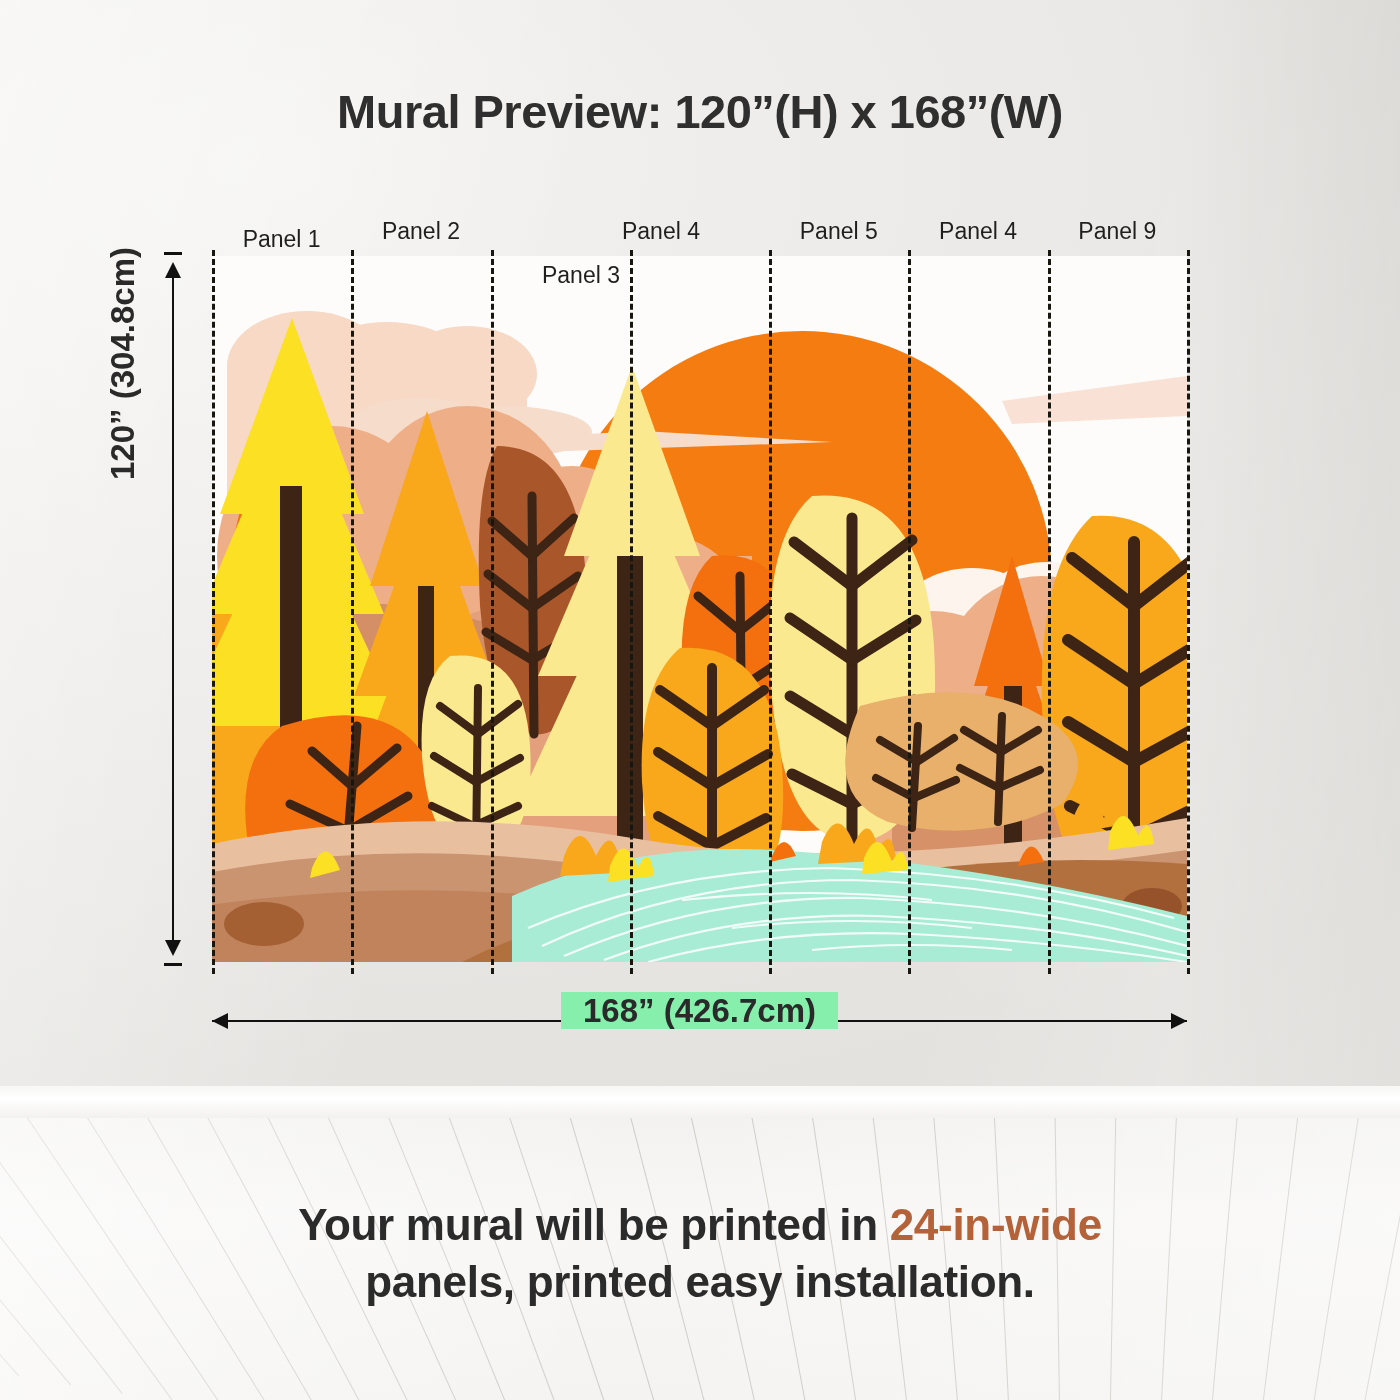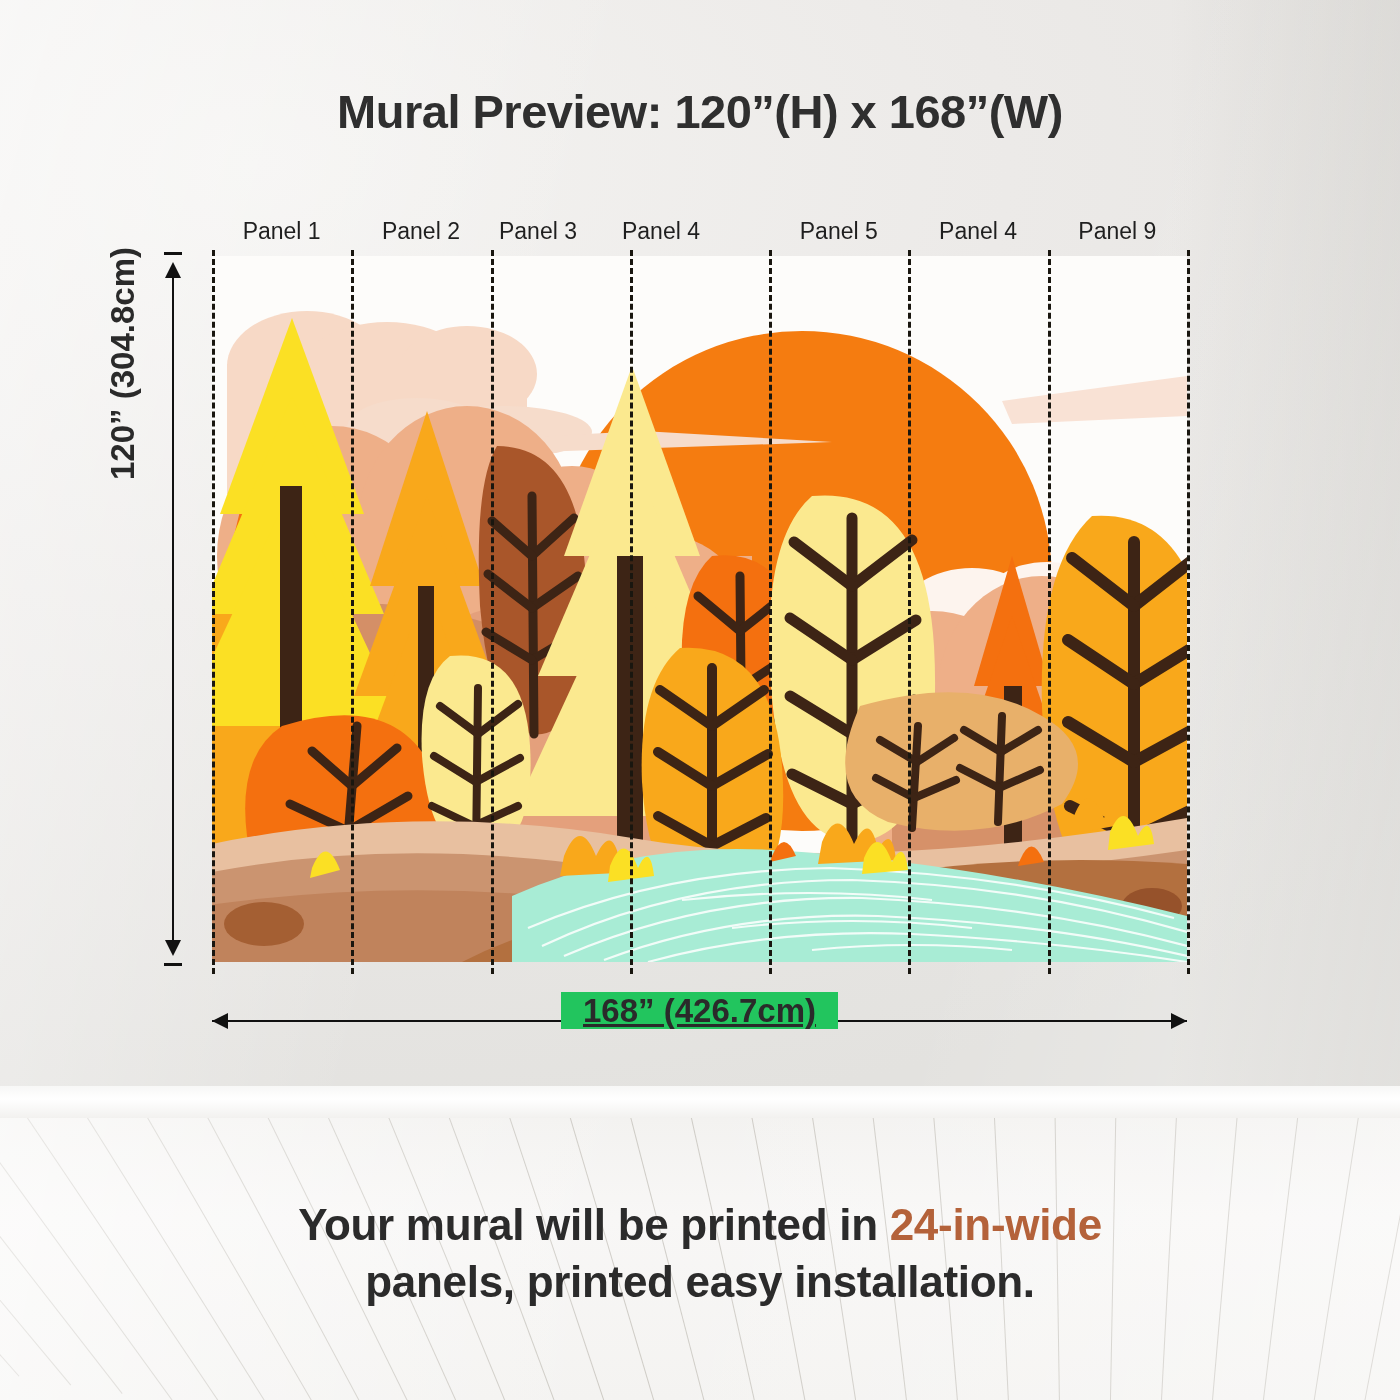--- a/index.html
+++ b/index.html
@@ -91,21 +91,21 @@
   .hdim{position:absolute;left:212px;top:1010px;width:975px;height:22px;}
   .hdim .hline{position:absolute;left:0;top:10px;width:975px;height:2px;background:#111;}
   .hdim .arrL{position:absolute;left:0;top:3px;width:0;height:0;
     border-top:8px solid transparent;border-bottom:8px solid transparent;border-right:16px solid #111;}
   .hdim .arrR{position:absolute;right:0;top:3px;width:0;height:0;
     border-top:8px solid transparent;border-bottom:8px solid transparent;border-left:16px solid #111;}
   .hlabel{
     position:absolute;left:0;top:-18px;width:975px;text-align:center;
     font-size:33px;font-weight:700;color:#2a2a2a;
   }
-  .hlabel span{background:#22c55e;padding:0 22px;text-decoration:underline;}
+  .hlabel span{background:#86efac;padding:0 22px;}
 
   
   .caption{
     position:absolute;left:0;top:1196px;width:1400px;text-align:center;
     font-size:44px;font-weight:700;color:#2b2b2b;line-height:1.30;
     letter-spacing:-.3px;
   }
   .caption .hl{color:#b4623a;margin-top:8px;}
 </style>
 </head>
@@ -355,23 +355,23 @@
 
   <div id="panel-layer">
       <div class="divider" style="left: 212px;"></div>
       <div class="divider" style="left: 351.286px;"></div>
       <div class="divider" style="left: 490.571px;"></div>
       <div class="divider" style="left: 629.857px;"></div>
       <div class="divider" style="left: 769.143px;"></div>
       <div class="divider" style="left: 908.429px;"></div>
       <div class="divider" style="left: 1047.71px;"></div>
       <div class="divider" style="left: 1187px;"></div>
-      <div class="panel-label" style="left: 281.643px;">Panel 1</div>
+      <div class="panel-label" style="left: 281.643px; margin-top: 8px;">Panel 1</div>
       <div class="panel-label" style="left: 420.929px;">Panel 2</div>
-      <div class="panel-label" style="left: 538px;">Panel 3</div>
+      <div class="panel-label" style="left: 581px; margin-top: 44px;">Panel 3</div>
       <div class="panel-label" style="left: 661px;">Panel 4</div>
       <div class="panel-label" style="left: 838.786px;">Panel 5</div>
       <div class="panel-label" style="left: 978.071px;">Panel 4</div>
       <div class="panel-label" style="left: 1117.36px;">Panel 9</div>
     </div>
 
   <div class="vdim">
     <div class="tickT"></div>
     <div class="line"></div>
     <div class="arrT"></div>

